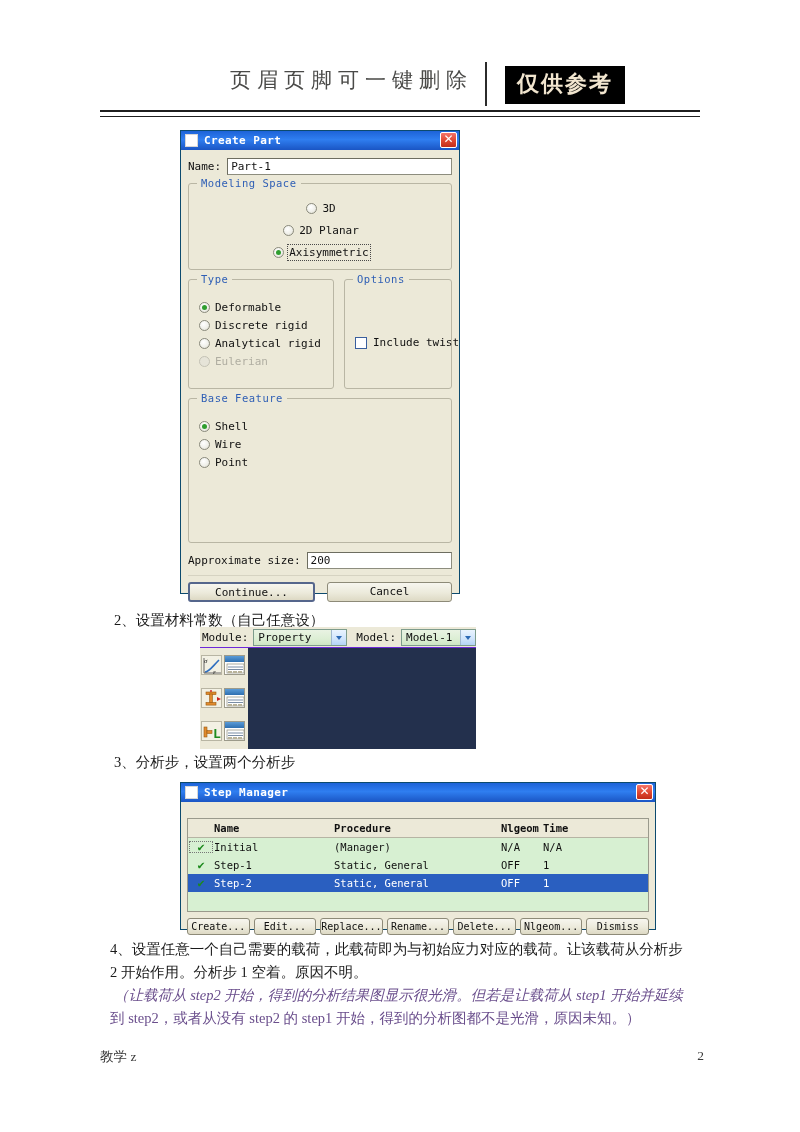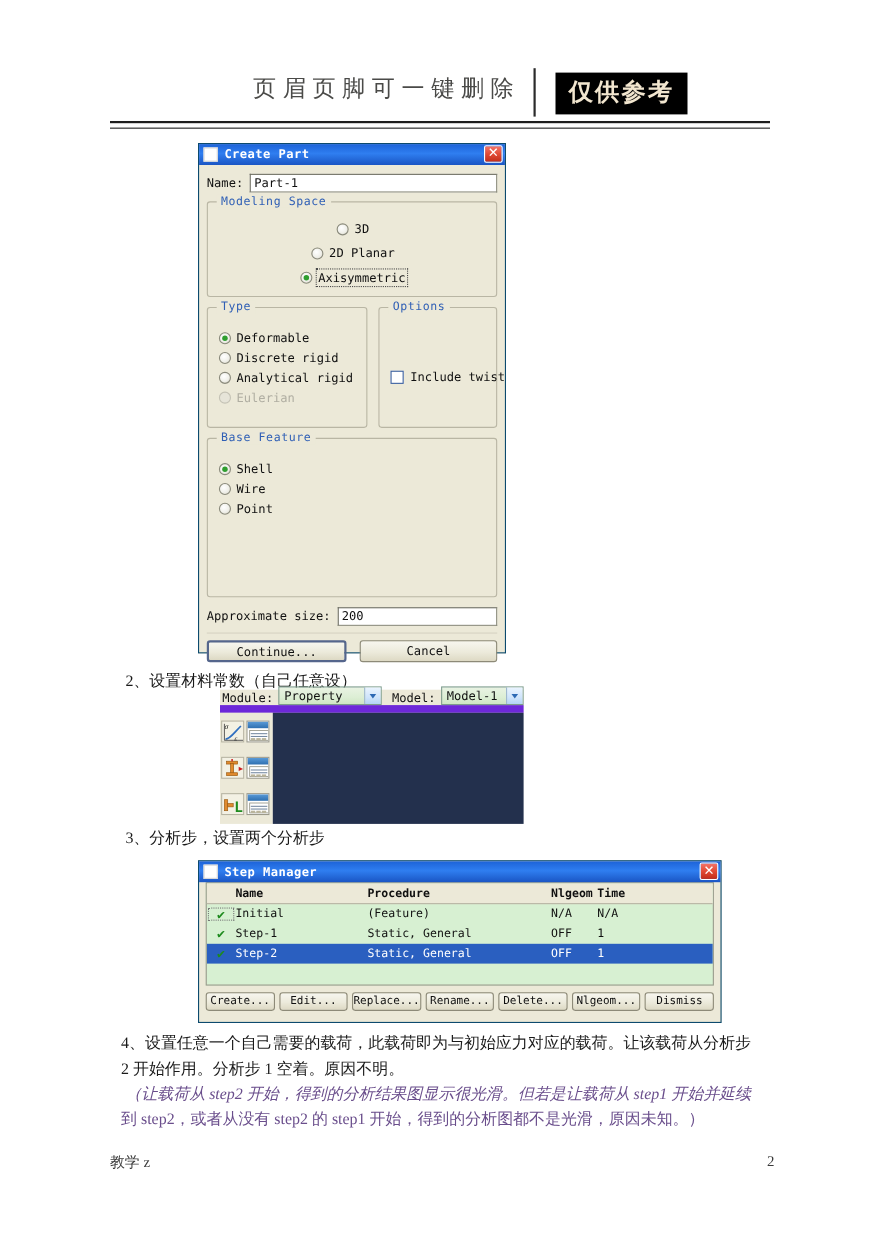--- a/index.html
+++ b/index.html
@@ -273,22 +273,22 @@
     width: 276px;
     height: 122px;
   }
   .modbar {
     position: absolute;
     left: 0; top: 0;
     width: 276px;
     height: 21px;
     background: #ece9d8;
     display: flex;
-    align-items: flex-end;
-    border-bottom: 7px solid #6d28d9;
+    align-items: center;
+    border-bottom: 1px solid #6d28d9;
     box-sizing: border-box;
   }
   .combo {
     height: 17px;
     background: linear-gradient(to bottom, #e9f3e3 0%, #dceed4 60%, #cfe6c4 100%);
     border: 1px solid #7d9c8c;
     box-sizing: border-box;
     display: flex;
     align-items: center;
     justify-content: space-between;
@@ -619,35 +619,35 @@
 </div>
 
 <div class="body-text" style="left:114px;top:751px;">3、分析步，设置两个分析步</div>
 
 <div class="dlg" id="step-manager">
   <div class="dlg-titlebar">
     <span class="dlg-sysicon"></span>
     <span class="dlg-title">Step Manager</span>
     <span class="dlg-close">✕</span>
   </div>
-  <div class="dlg-body" style="padding:0 6px;">
+  <div class="dlg-body" style="padding:16px 6px;">
 
     <div class="smtable">
       <div class="smrow smhead">
         <span class="c-chk"></span>
         <span class="c-name">Name</span>
         <span class="c-proc">Procedure</span>
         <span class="c-nl">Nlgeom</span>
         <span class="c-time">Time</span>
       </div>
 
       <div class="smrow">
         <span class="c-chk" style="outline:1px dotted #777;outline-offset:-2px;">✔</span>
         <span class="c-name">Initial</span>
-        <span class="c-proc">(Feature)</span>
+        <span class="c-proc">(Manager)</span>
         <span class="c-nl">N/A</span>
         <span class="c-time">N/A</span>
       </div>
 
       <div class="smrow">
         <span class="c-chk">✔</span>
         <span class="c-name">Step-1</span>
         <span class="c-proc">Static, General</span>
         <span class="c-nl">OFF</span>
         <span class="c-time">1</span>

